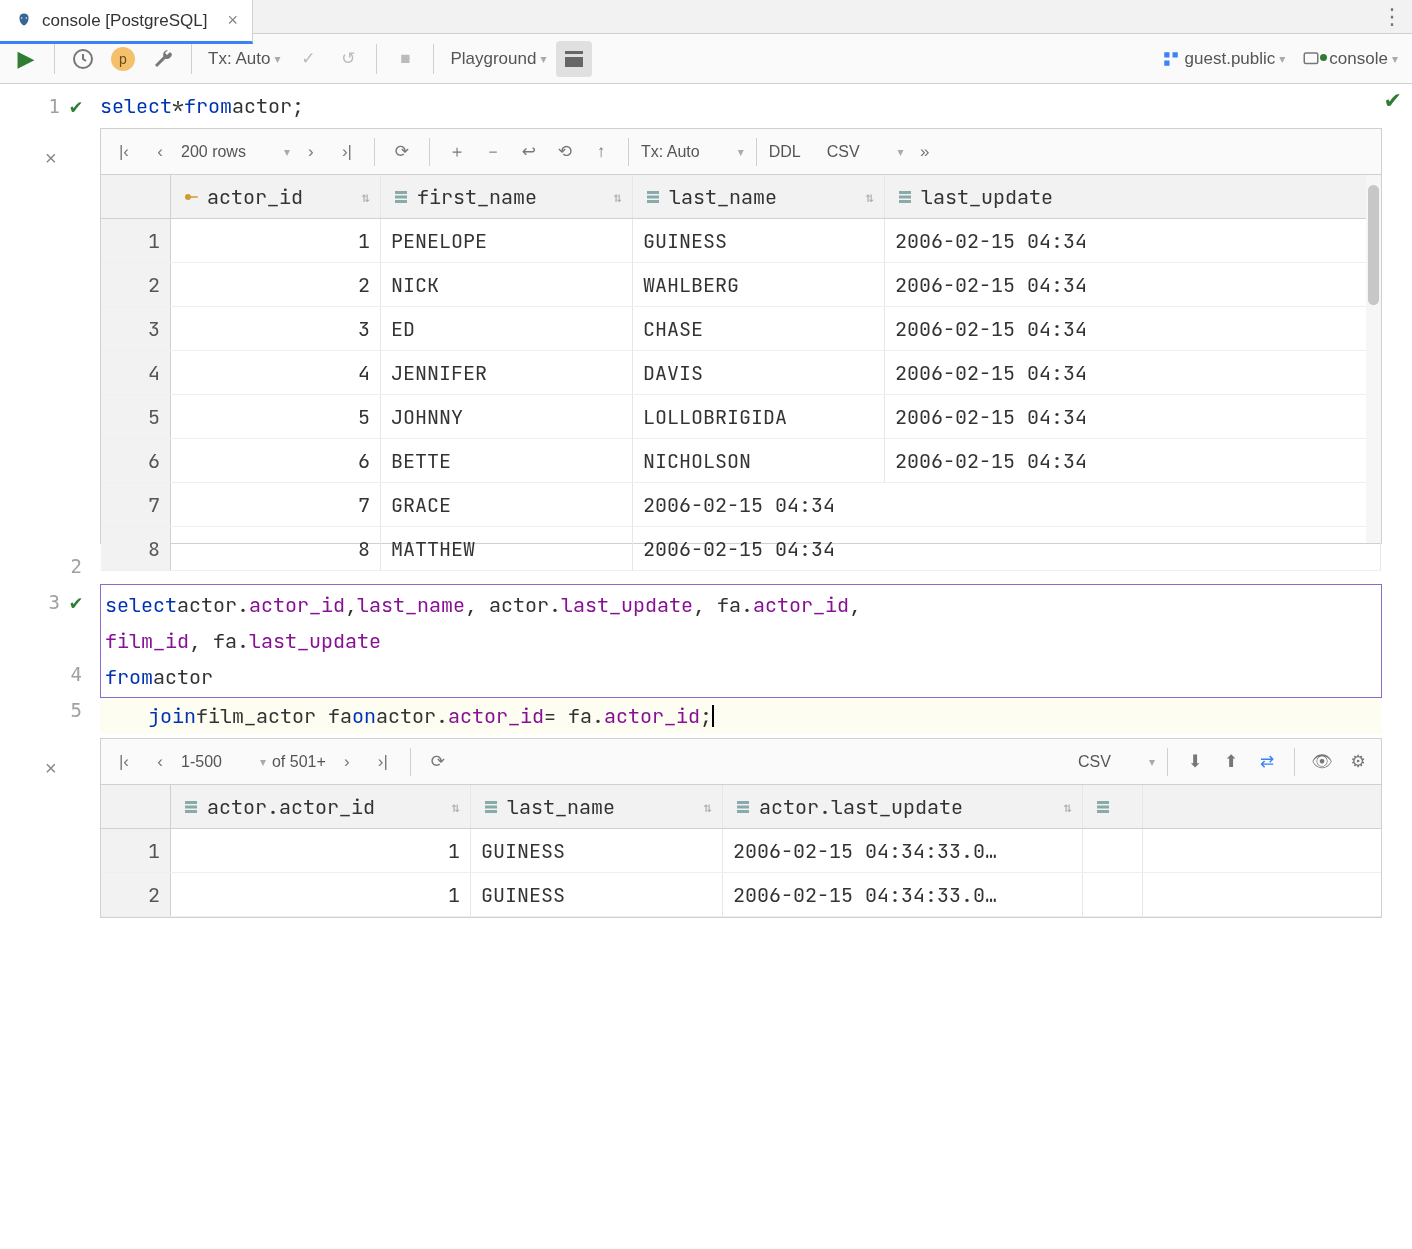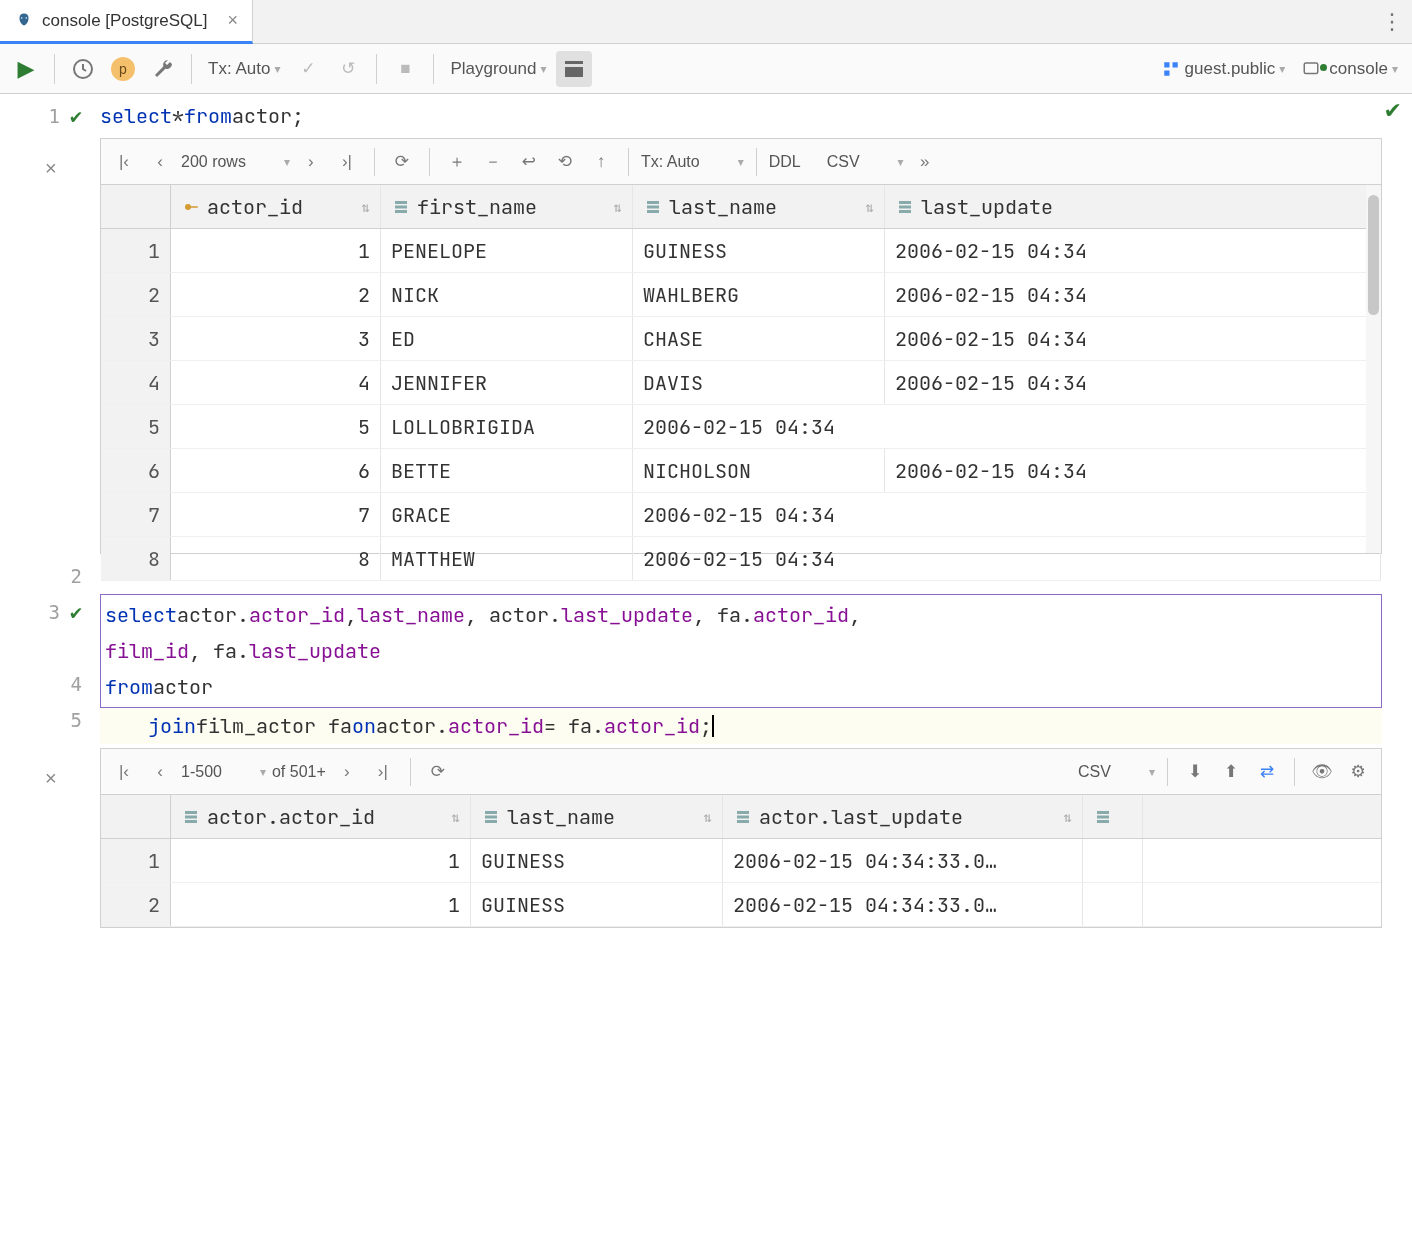--- a/index.html
+++ b/index.html
@@ -13,21 +13,21 @@
   height: 1249px;
 }
 .mono { font-family: "JetBrains Mono", "Consolas", "Monaco", monospace; font-size: 20px; }
 
 
 .tabbar {
   display: flex;
   align-items: stretch;
   background: #f2f2f2;
   border-bottom: 1px solid #d0d0d0;
-  height: 44px;
+  height: 34px;
 }
 .tab {
   display: flex;
   align-items: center;
   gap: 8px;
   padding: 0 14px;
   background: #fff;
   border-right: 1px solid #d0d0d0;
   border-bottom: 3px solid #3b82f6;
   height: 44px;
@@ -377,20 +377,21 @@
           <div class="grid-row">
             <div class="cell rownum">4</div>
             <div class="cell grid1-c0">4</div>
             <div class="cell grid1-c1">JENNIFER</div>
             <div class="cell grid1-c2">DAVIS</div>
             <div class="cell grid1-c3">2006-02-15 04:34</div>
           </div>
           <div class="grid-row">
             <div class="cell rownum">5</div>
             <div class="cell grid1-c0">5</div>
+            <div class="cell grid1-c1">JOHNNY</div>
             <div class="cell grid1-c2">LOLLOBRIGIDA</div>
             <div class="cell grid1-c3">2006-02-15 04:34</div>
           </div>
           <div class="grid-row">
             <div class="cell rownum">6</div>
             <div class="cell grid1-c0">6</div>
             <div class="cell grid1-c1">BETTE</div>
             <div class="cell grid1-c2">NICHOLSON</div>
             <div class="cell grid1-c3">2006-02-15 04:34</div>
           </div>

